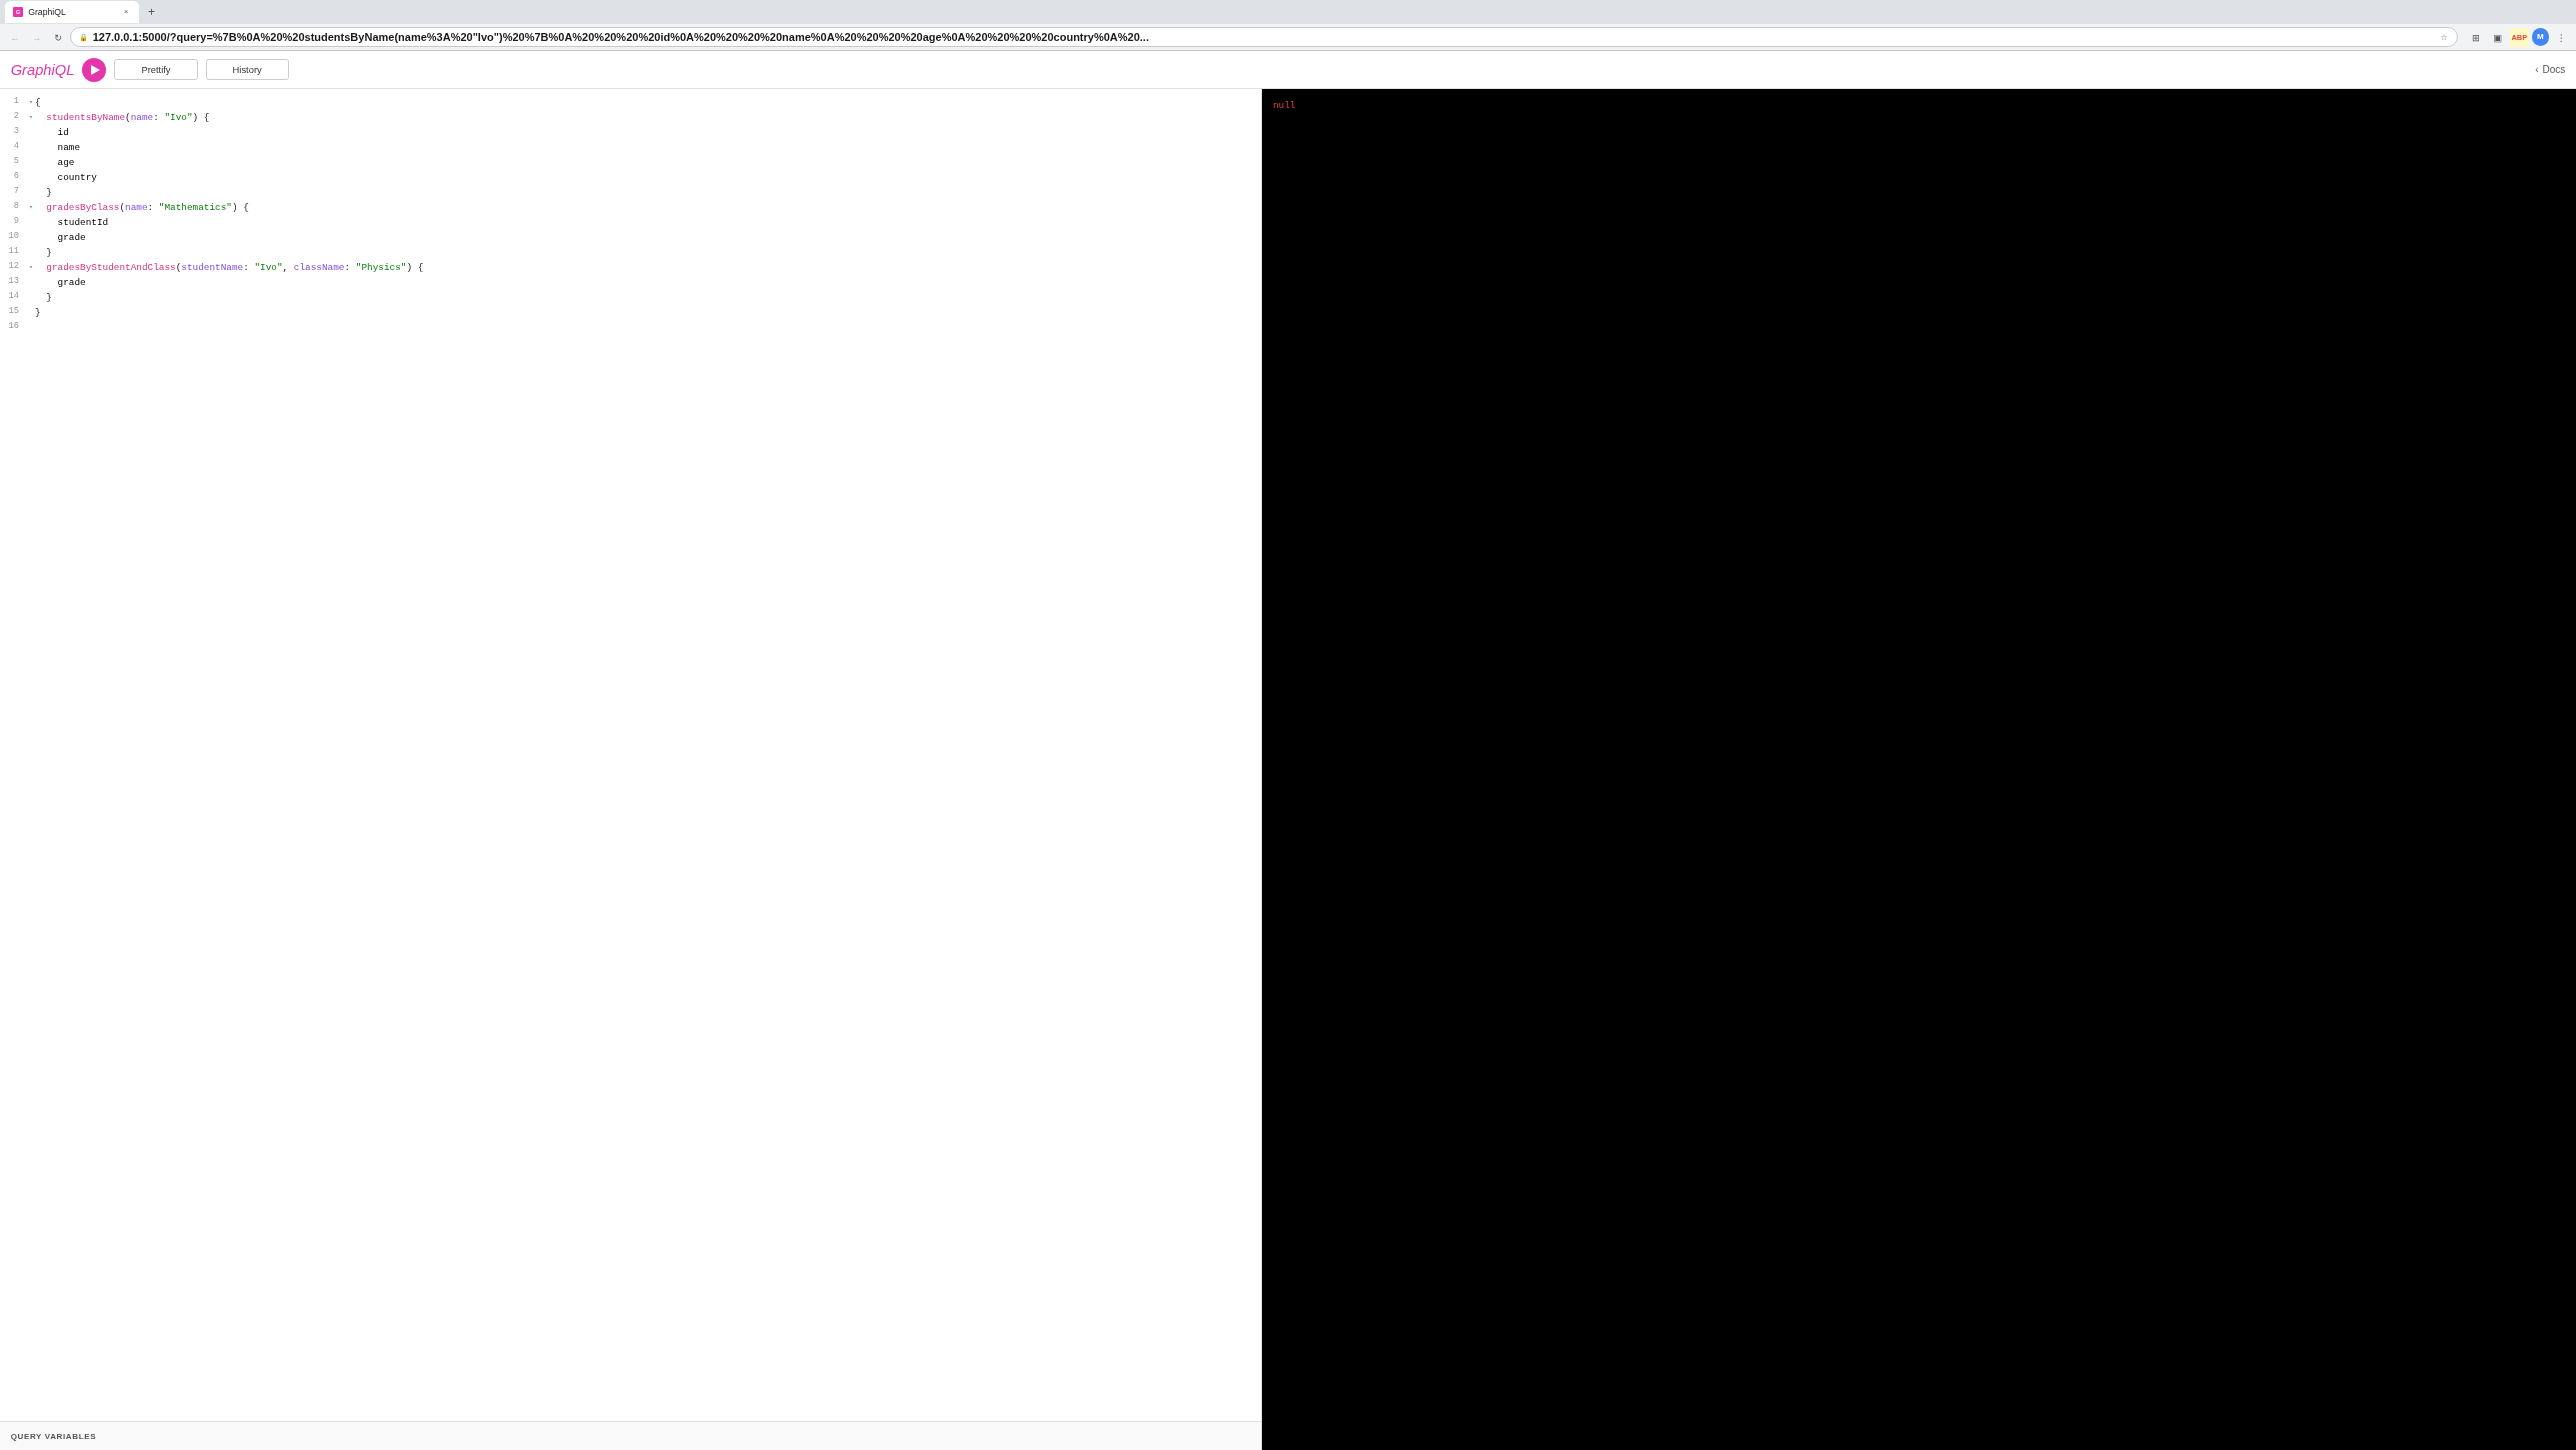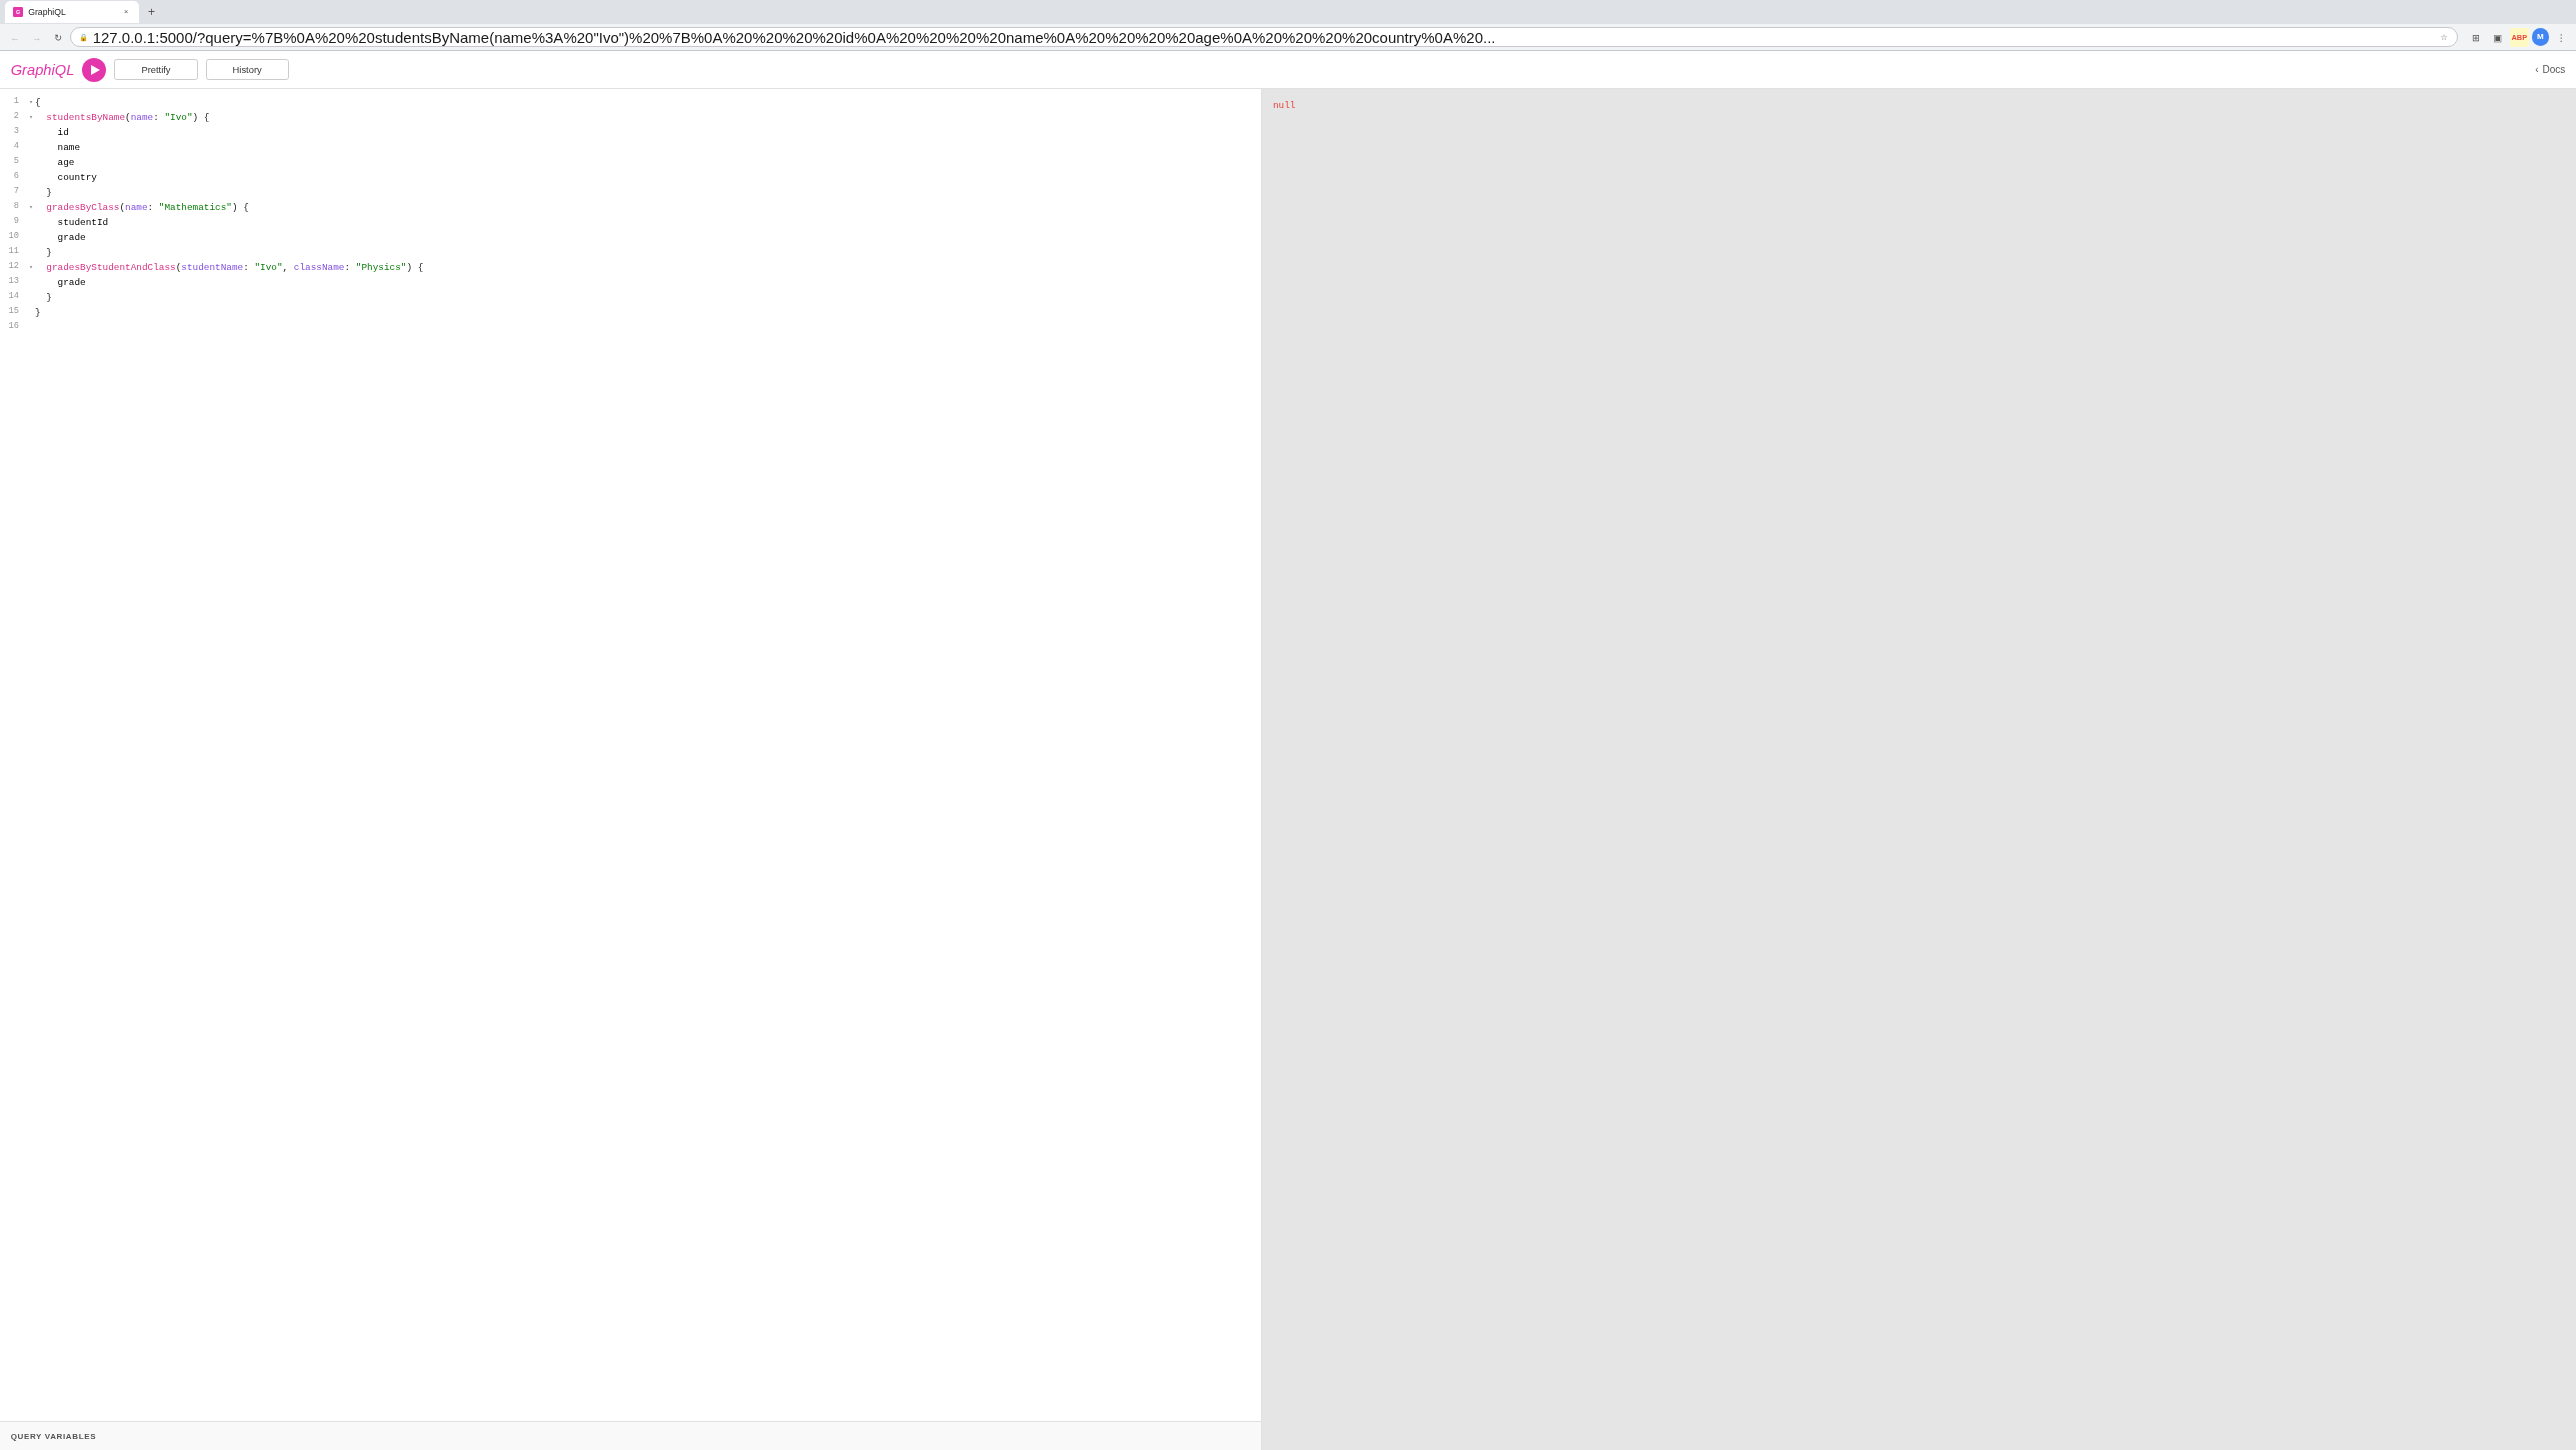--- a/index.html
+++ b/index.html
@@ -13,42 +13,42 @@
     .tab-title { flex: 1; font-size: 8.7px; }
     .tab-close { width: 10.7px; height: 10.7px; border-radius: 50%; display: flex; align-items: center; justify-content: center; font-size: 7.4px; color: #555; cursor: pointer; }
     .new-tab-btn { width: 19px; height: 19px; border-radius: 50%; display: flex; align-items: center; justify-content: center; font-size: 12px; color: #555; cursor: pointer; margin-left: 2.7px; }
 
     .nav-bar { display: flex; align-items: center; background: #f1f3f4; height: 27px; padding: 0 5.4px; gap: 2.7px; border-bottom: 0.7px solid #c6c8cc; }
     .nav-btn { width: 19px; height: 19px; border-radius: 50%; display: flex; align-items: center; justify-content: center; cursor: pointer; color: #555; font-size: 9.4px; }
     .nav-btn.disabled { color: #bbb; cursor: default; }
 
     .address-bar-wrap { flex: 1; display: flex; align-items: center; background: #fff; border-radius: 13.4px; border: 0.7px solid #c6c8cc; height: 20px; padding: 0 8px; gap: 4px; }
     .address-bar-lock { color: #555; font-size: 7.4px; }
-    .address-bar { border: none; outline: none; flex: 1; font-size: 15px; color: #1a1a1a; background: transparent; }
+    .address-bar { border: none; outline: none; flex: 1; font-size: 11px; color: #1a1a1a; background: transparent; font-weight: bold; }
     .address-bar-icons { display: flex; align-items: center; gap: 4px; }
     .addr-icon { width: 10.7px; height: 10.7px; display: flex; align-items: center; justify-content: center; color: #666; font-size: 8px; cursor: pointer; }
 
     .browser-toolbar-right { display: flex; align-items: center; gap: 2.7px; margin-left: 5.4px; }
     .toolbar-icon { width: 19px; height: 19px; border-radius: 50%; display: flex; align-items: center; justify-content: center; cursor: pointer; color: #555; font-size: 9.4px; }
     .profile-icon { width: 17.4px; height: 17.4px; border-radius: 50%; background: #4285f4; display: flex; align-items: center; justify-content: center; color: white; font-size: 8px; font-weight: bold; cursor: pointer; }
 
     
     .graphiql-app { display: flex; flex-direction: column; height: calc(100vh - 51px); background: #fff; }
     .graphiql-header { display: flex; align-items: center; padding: 6.7px 10.7px; border-bottom: 0.7px solid #e0e0e0; gap: 8px; background: #fff; }
     .graphiql-logo { font-size: 14.7px; font-weight: 300; color: #e535ab; }
     .graphiql-logo span { font-style: italic; }
     .run-btn { width: 24px; height: 24px; border-radius: 50%; background: #e535ab; border: none; cursor: pointer; display: flex; align-items: center; justify-content: center; }
     .run-btn-triangle { width: 0; height: 0; border-top: 5.4px solid transparent; border-bottom: 5.4px solid transparent; border-left: 9.4px solid white; margin-left: 1.3px; }
     .header-btn { padding: 4px 26px; border: 0.7px solid #ccc; border-radius: 2.7px; background: #fff; cursor: pointer; font-size: 9.4px; color: #333; }
     .docs-btn { margin-left: auto; display: flex; align-items: center; gap: 4px; color: #555; font-size: 10px; cursor: pointer; text-decoration: none; background: none; border: none; }
 
     
     .editor-area { display: flex; flex: 1; overflow: hidden; }
     .query-panel { flex: 0 0 49%; border-right: 0.7px solid #e0e0e0; display: flex; flex-direction: column; overflow: hidden; }
-    .result-panel { flex: 1; display: flex; flex-direction: column; overflow: hidden; background: #e5e5e5; }
+    .result-panel { flex: 1; display: flex; flex-direction: column; overflow: hidden; background: #000000; }
 
     .code-editor { flex: 1; overflow: auto; padding: 5.4px 0; background: #fff; font-family: 'Consolas', 'Monaco', 'Courier New', monospace; font-size: 9.4px; line-height: 1.6; }
     .code-line { display: flex; min-height: 14.7px; }
     .line-num { width: 27px; min-width: 27px; text-align: right; padding-right: 8px; color: #999; font-size: 8.7px; user-select: none; }
     .line-gutter { width: 8px; min-width: 8px; display: flex; align-items: center; justify-content: center; color: #999; font-size: 6.7px; }
     .line-content { flex: 1; padding-right: 10.7px; white-space: pre; }
 
     
     .c-brace { color: #1a1a1a; }
     .c-func { color: #d63384; }

